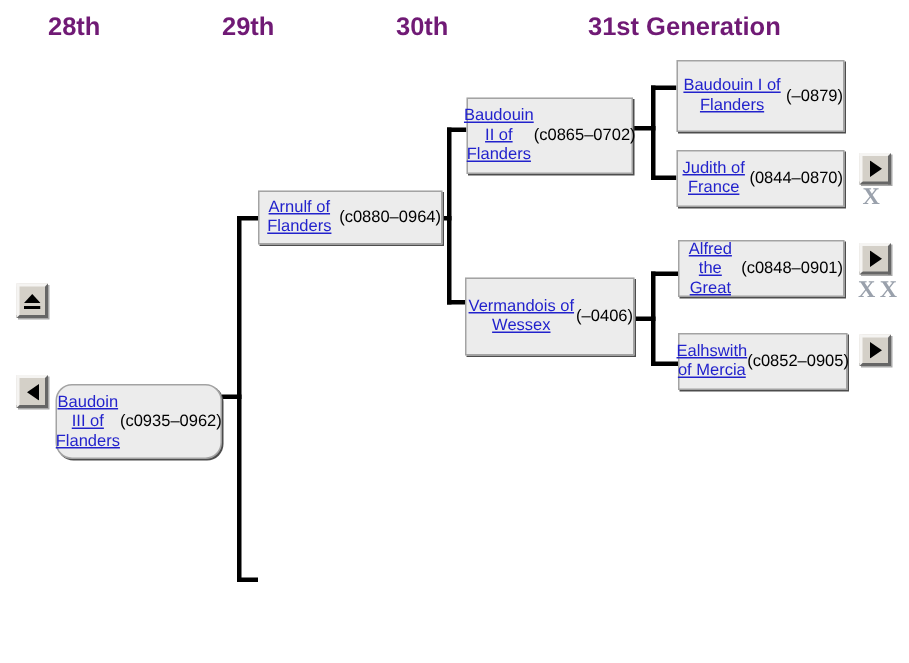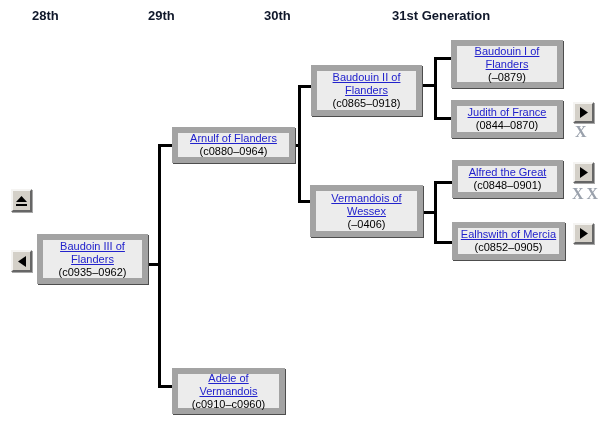--- a/index.html
+++ b/index.html
@@ -5,31 +5,31 @@
   html,body{margin:0;padding:0;background:#fff;}
   .stage{
     position:relative;
     width:606px;height:442px;
     background:#ffffff;
     font-family:"Liberation Sans", sans-serif;
     overflow:hidden;
   }
   .gen-header{
     position:absolute;
-    font-size:13px;font-weight:bold;color:#0f172a;
+    font-size:17px;font-weight:bold;color:#701a75;
     white-space:nowrap;
   }
   .line{position:absolute;background:#000;}
   .person{
     position:absolute;
     box-sizing:border-box;
     background:#ececec;
-    border:6px solid #a3a3a3;
+    border:1px solid #a3a3a3;
     box-shadow:1px 1px 0 #4d4d4d;
-    display:flex;flex-direction:column;
+    display:flex;flex-direction:row;
     align-items:center;justify-content:center;
     text-align:center;
     font-size:11px;line-height:13px;
   }
   .person-link{
     color:#2222cc;
     text-decoration:underline;
     cursor:pointer;
     display:inline-block;
   }
@@ -83,38 +83,34 @@
   <div class="line" style="left:421px;top:84px;width:16px;height:3px;"></div>
   <div class="line" style="left:434px;top:57px;width:3px;height:63px;"></div>
   <div class="line" style="left:434px;top:57px;width:17px;height:3px;"></div>
   <div class="line" style="left:434px;top:117px;width:17px;height:3px;"></div>
 
   <div class="line" style="left:422px;top:211px;width:15px;height:3px;"></div>
   <div class="line" style="left:434px;top:181px;width:3px;height:63px;"></div>
   <div class="line" style="left:434px;top:181px;width:18px;height:3px;"></div>
   <div class="line" style="left:434px;top:241px;width:18px;height:3px;"></div>
 
-  <div class="person narrow" style="left:37px;top:234px;width:111px;height:50px;">
+  <div class="person narrow" style="left:37px;top:256px;width:111px;height:50px;border-radius:11px;">
     <a class="person-link">Baudoin III of Flanders</a>
     <div class="person-dates">(c0935–0962)</div>
   </div>
 
   <div class="person" style="left:172px;top:127px;width:123px;height:36px;">
     <a class="person-link">Arnulf of Flanders</a>
     <div class="person-dates">(c0880–0964)</div>
   </div>
 
-  <div class="person narrow" style="left:172px;top:368px;width:113px;height:46px;">
-    <a class="person-link">Adele of Vermandois</a>
-    <div class="person-dates">(c0910–c0960)</div>
-  </div>
 
   <div class="person narrow" style="left:311px;top:65px;width:111px;height:51px;">
     <a class="person-link">Baudouin II of Flanders</a>
-    <div class="person-dates">(c0865–0918)</div>
+    <div class="person-dates">(c0865–0702)</div>
   </div>
 
   <div class="person narrow" style="left:310px;top:185px;width:113px;height:52px;">
     <a class="person-link">Vermandois of Wessex</a>
     <div class="person-dates">(–0406)</div>
   </div>
 
   <div class="person narrow" style="left:451px;top:40px;width:112px;height:48px;">
     <a class="person-link">Baudouin I of Flanders</a>
     <div class="person-dates">(–0879)</div>

